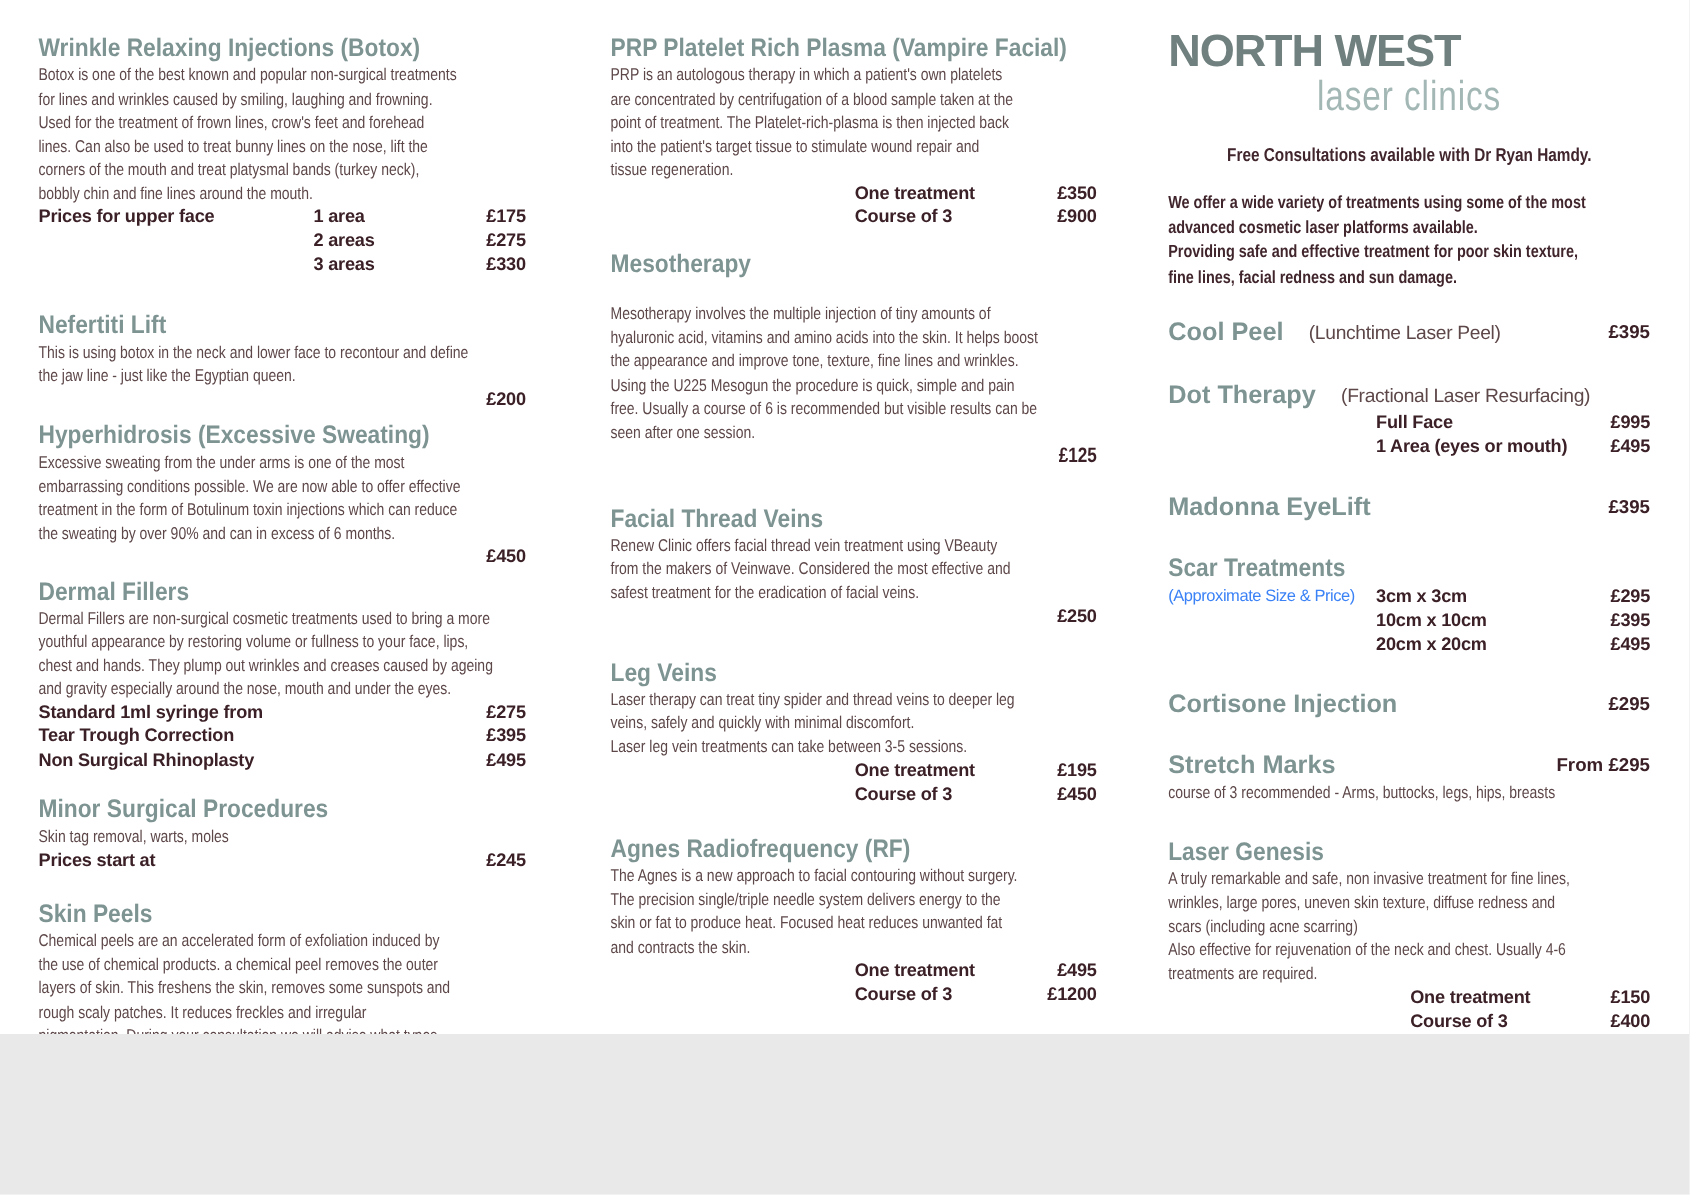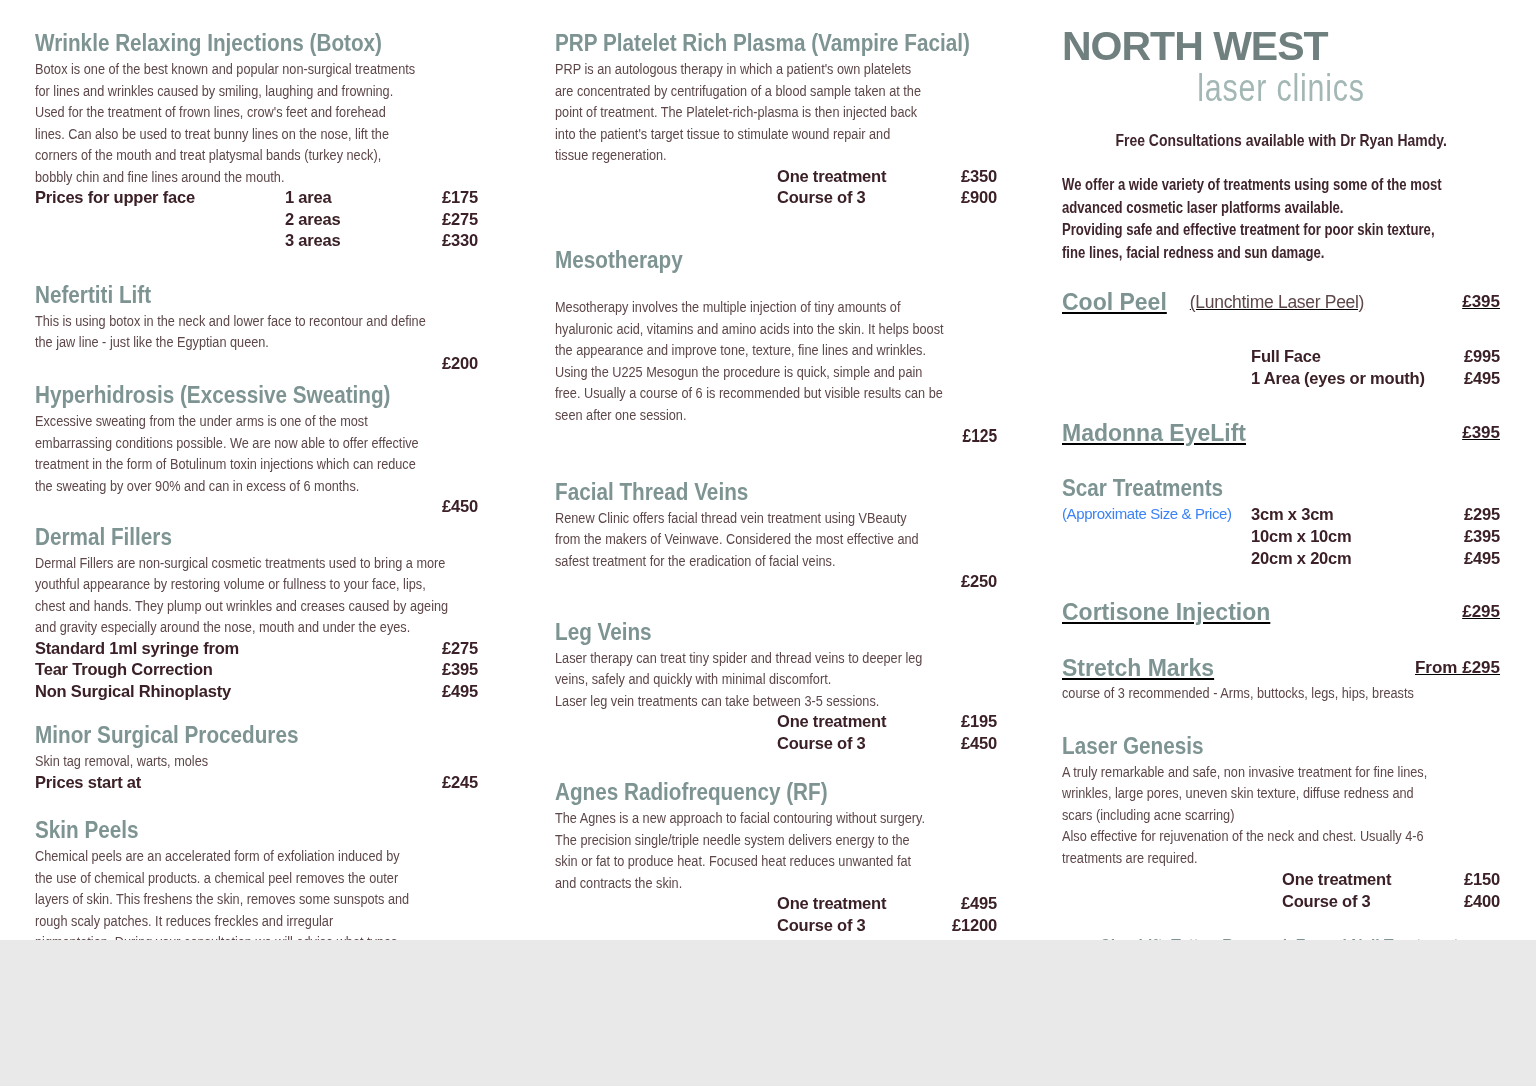--- a/index.html
+++ b/index.html
@@ -21,40 +21,40 @@
   .row{display:grid;grid-template-columns:250px 1fr auto;font-weight:bold;color:#3b2127;
        font-size:16.5px;line-height:21.5px;letter-spacing:-0.2px;}
   .row .price{text-align:right;}
   .c2 .row{grid-template-columns:222px 1fr auto;}
   .c3 .row{grid-template-columns:189px 1fr auto;line-height:22px;}
   .c3 .row.wide{grid-template-columns:220px 1fr auto;}
   .row.peel{grid-template-columns:348px 0px 1fr;}
   .row.peel .price{text-align:left;}
   .row .reg{font-weight:normal;color:#3b82f6;font-size:15px;letter-spacing:-0.4px;}
 
-  .hrow{display:flex;align-items:center;line-height:28px;text-decoration:underline;}
+  .hrow{display:flex;align-items:flex-start;line-height:28px;}
   .hrow h2{transform:none;width:auto;margin:0;display:inline;}
   .hsuffix{margin-left:23px;font-size:17.5px;color:#5d4749;letter-spacing:-0.3px;white-space:nowrap;}
   .hprice{margin-left:auto;font-weight:bold;color:#3b2127;font-size:17px;}
 
   .logo1{font-weight:bold;font-size:41px;line-height:44px;color:#6f807e;
          letter-spacing:-1px;}
   .logo2{text-align:center;font-size:38px;line-height:40px;color:#a3b8b5;font-weight:normal;
          transform:scaleX(0.8);transform-origin:50% 0;letter-spacing:1px;}
   .centered{text-align:center;width:122%;margin-left:-11%;transform:scaleX(0.82);
             transform-origin:50% 0;}
   .consult{font-weight:bold;color:#40252c;font-size:17px;line-height:22px;}
   .footer-note{font-weight:bold;color:#7d9492;font-size:19px;line-height:27px;white-space:pre-line;}
   .note-line{margin:0;}
 
   .g6{margin-bottom:6px;}  .g8{margin-bottom:8px;}
   .g20{margin-bottom:20px;}.g22{margin-bottom:22px;}.g24{margin-bottom:24px;}
   .g25{margin-bottom:25px;}.g26{margin-bottom:26px;}.g28{margin-bottom:28px;}
   .g29{margin-bottom:29px;}.g30{margin-bottom:30px;}.g32{margin-bottom:32px;}
-  .g38{margin-bottom:38px;}
+  .g38{margin-bottom:17px;}
 </style>
 </head>
 <body>
 
 <div class="page">
 
   <div class="col c1">
 
     <section class="g30">
       <h2>Wrinkle Relaxing Injections (Botox)</h2>
@@ -256,20 +256,24 @@
 Providing safe and effective treatment for poor skin texture,
 fine lines, facial redness and sun damage.</p>
 
     <section class="hrow g29">
       <h2>Cool Peel</h2>
       <span class="hsuffix">(Lunchtime Laser Peel)</span>
       <span class="hprice">£395</span>
     </section>
 
     <section class="g30">
+      <div class="hrow">
+        <h2>Dot Therapy</h2>
+        <span class="hsuffix">(Fractional Laser Resurfacing)</span>
+      </div>
       <div class="row">
         <span></span>
         <span>Full Face</span>
         <span class="price">£995</span>
       </div>
       <div class="row">
         <span></span>
         <span>1 Area (eyes or mouth)</span>
         <span class="price">£495</span>
       </div>

